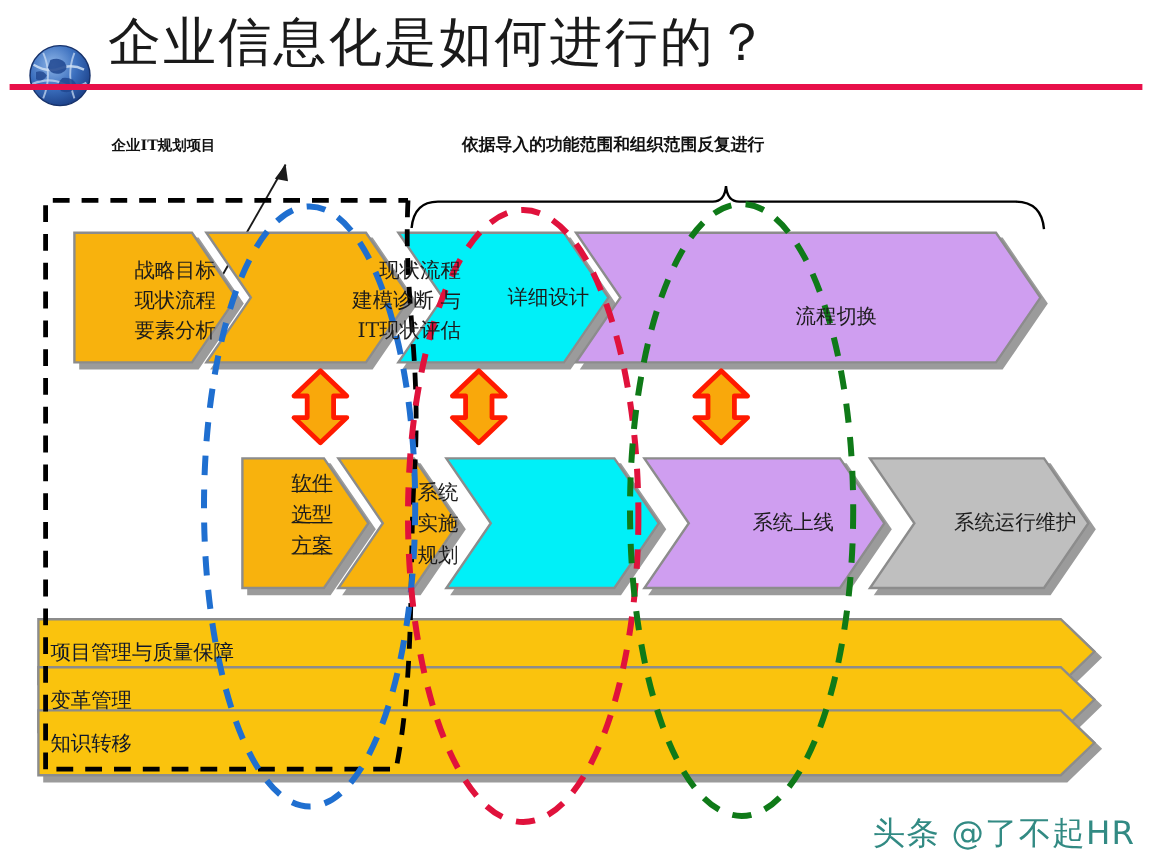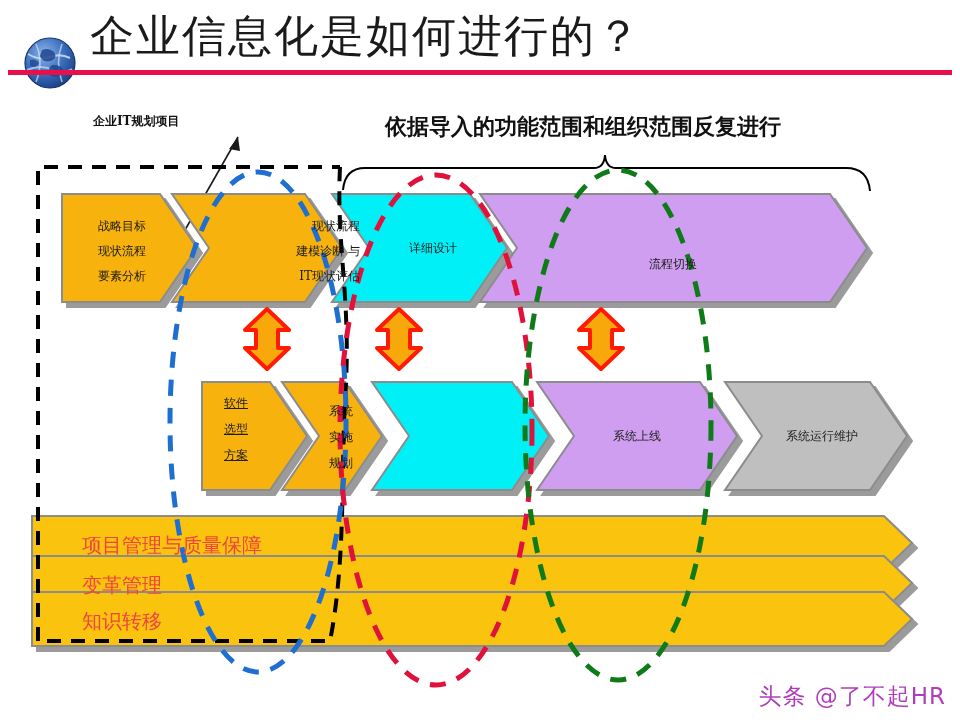--- a/index.html
+++ b/index.html
@@ -25,37 +25,38 @@
   }
   .globe{position:absolute;left:18px;top:32px;width:62px;height:60px;}
 
   
   .lbl{
     position:absolute;color:#111;white-space:nowrap;
     font-family:"DejaVu Serif","Liberation Serif",serif;
     font-weight:700;
   }
   .lbl-left{left:93px;top:113px;font-size:12px;}
-  .lbl-top{left:385px;top:112px;font-size:22px;}
+  .lbl-top{left:385px;top:112px;font-size:14px;}
 
   
   .ctext{
     position:absolute;text-align:center;color:#1c1c1c;
     font-family:"DejaVu Serif","Liberation Serif",serif;
-    line-height:25px;font-size:12px;white-space:nowrap;
+    line-height:25px;font-size:17px;white-space:nowrap;
     pointer-events:none;
+    margin-left:24px;
   }
   .bartext{
-    position:absolute;color:#ef4444;font-size:20px;
+    position:absolute;color:#0f172a;font-size:17px;
     font-family:"DejaVu Serif","Liberation Serif",serif;
-    white-space:nowrap;pointer-events:none;margin-left:40px;
+    white-space:nowrap;pointer-events:none;
   }
   .watermark{
     position:absolute;right:14px;bottom:8px;
-    font-size:23px;color:#a21caf;opacity:.85;
+    font-size:27px;color:#0f766e;opacity:.85;
     font-family:"DejaVu Sans","Liberation Sans",sans-serif;
     letter-spacing:1px;white-space:nowrap;
   }
 </style>
 </head>
 <body>
 
 <div id="stage">
 
   <div class="globe">

